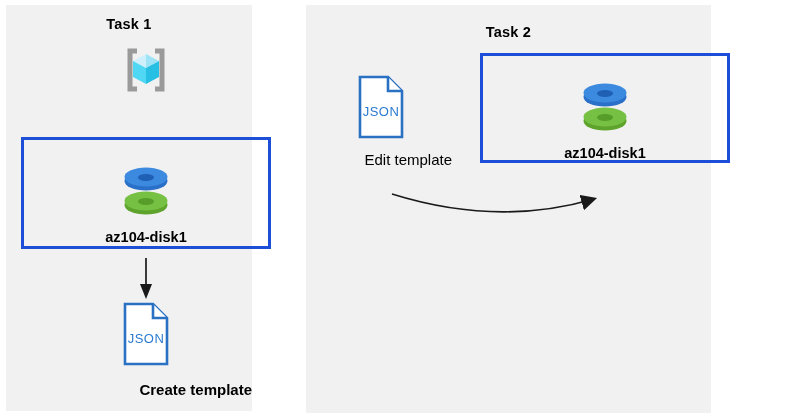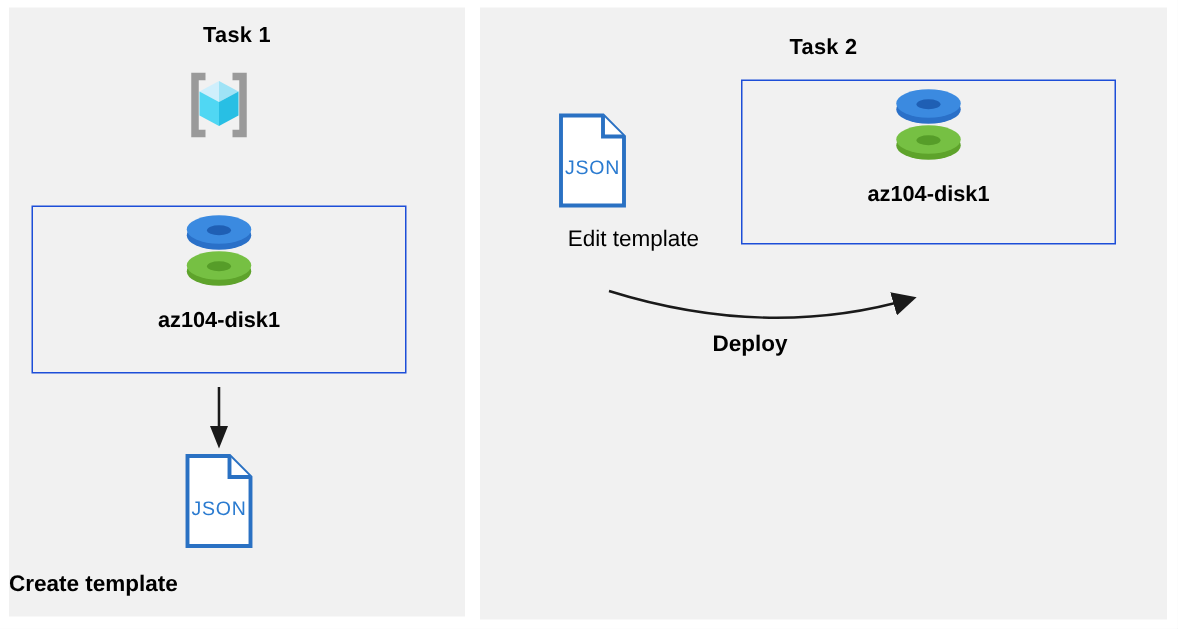--- a/index.html
+++ b/index.html
@@ -8,22 +8,22 @@
     position: relative;
     width: 785px;
     height: 419px;
     background: #ffffff;
     overflow: hidden;
   }
   .panel {
     position: absolute;
     background: #f1f1f1;
   }
-  .panel-left  { left: 6px;   top: 5px; width: 304px; height: 406px; }
-  .panel-right { left: 320px; top: 5px; width: 458px; height: 408px; }
+  .panel-left  { left: 6px;   top: 5px; width: 246px; height: 406px; }
+  .panel-right { left: 306px; top: 5px; width: 405px; height: 408px; }
 
   .panel-title {
     position: absolute;
     left: 0; width: 100%;
     text-align: center;
     font-size: 14.5px;
     font-weight: 700;
     letter-spacing: 0.2px;
   }
   .t1-title { top: 11px; }
@@ -36,48 +36,48 @@
   .rg-label {
     position: absolute;
     left: 0; top: 98px; width: 100%;
     text-align: center;
     font-size: 14.5px;
     font-weight: 700;
   }
 
   .disk-box {
     position: absolute;
-    border: 1px solid #1d4ed8;
+    border: 3px solid #1d4ed8;
     background: transparent;
     box-sizing: border-box;
     display: flex;
     flex-direction: column;
     align-items: center;
     justify-content: flex-start;
-    padding-top: 4px;
+    padding-top: 26px;
   }
   .box1 { left: 15px;  top: 132px; width: 250px; height: 112px; }
   .box2 { left: 174px; top: 48px;  width: 250px; height: 110px; }
 
   .disk-label {
     margin-top: 9px;
     font-size: 14.5px;
     font-weight: 700;
     text-align: center;
   }
 
   .down-arrow { left: 131px; top: 251px; }
 
   .json-icon-1 { left: 116px; top: 297px; }
   .json-icon-2 { left: 51px;  top: 70px; }
 
   .action-label {
     position: absolute;
     left: 0; top: 376px; width: 100%;
-    text-align: left;
+    text-align: right;
     font-size: 15px;
     font-weight: 700;
   }
 
   .edit-label {
     position: absolute;
     left: 0; top: 146px; width: 146px;
     text-align: right;
     font-size: 15px;
     font-weight: 400;
@@ -184,16 +184,15 @@
       <svg width="230" height="42" viewBox="0 0 230 42" aria-hidden="true">
         <defs>
           <marker id="ah" markerWidth="11" markerHeight="10" refX="8" refY="5" orient="auto">
             <path d="M0 0 L10 5 L0 10 Z" fill="#1a1a1a"></path>
           </marker>
         </defs>
         <path d="M6 7 Q112 40 208 12" fill="none" stroke="#1a1a1a" stroke-width="1.6" marker-end="url(#ah)"></path>
       </svg>
     </span>
 
-    <div class="deploy-label">Deploy</div>
   </section>
 
 </div>
 
 </body></html>

